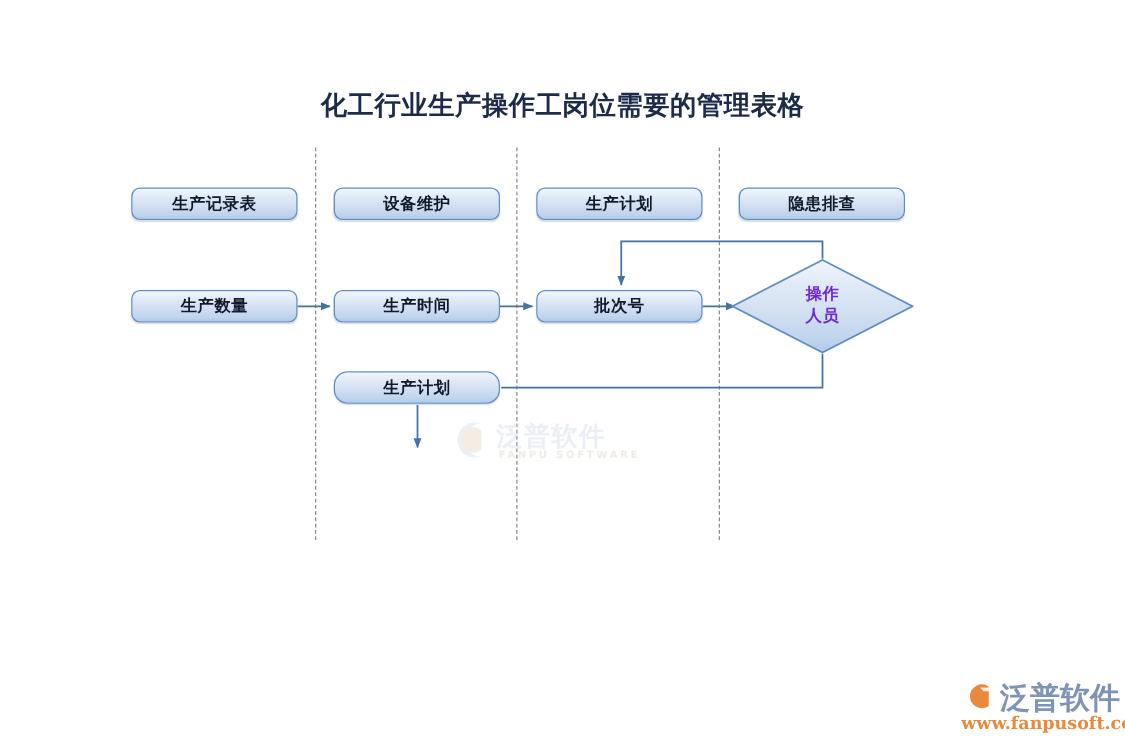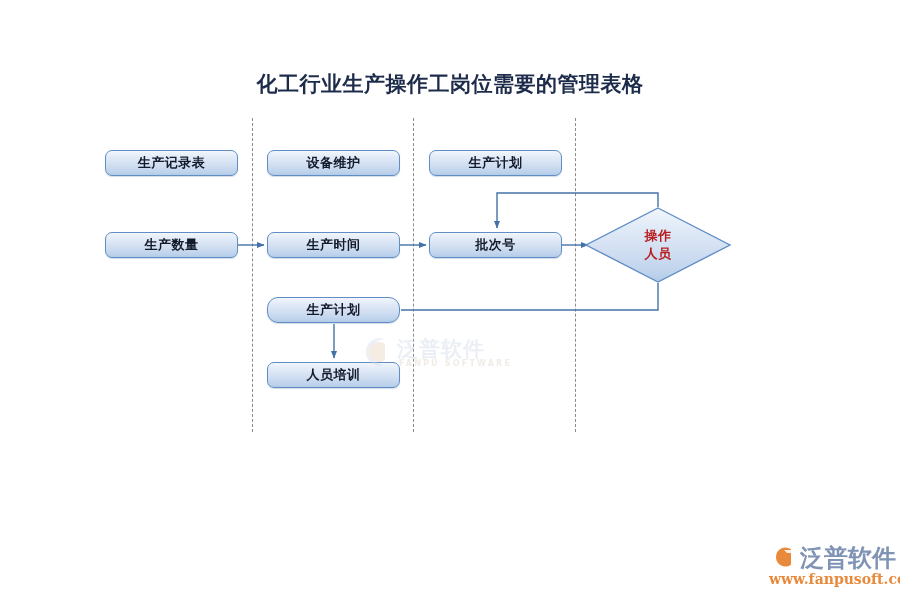--- a/index.html
+++ b/index.html
@@ -84,21 +84,21 @@
     position: absolute;
     left: 0; top: 0;
     width: 146px;
     height: 76px;
     display: flex;
     flex-direction: column;
     align-items: center;
     justify-content: center;
     font-size: 13px;
     font-weight: bold;
-    color: #b91c1c;
+    color: #6d28d9;
     line-height: 1.35;
     letter-spacing: 0.5px;
   }
 
   
   #links {
     position: absolute;
     left: 0; top: 0;
     width: 900px;
     height: 600px;
@@ -201,20 +201,21 @@
 
     <line x1="334" y1="324" x2="334" y2="358" stroke="#4472a8" stroke-width="1.4" marker-end="url(#ah)"></line>
   </svg>
 
   <div class="node" style="left:105px; top:150px;">生产记录表</div>
 
   <div class="node" style="left:267px; top:150px;">设备维护</div>
 
   <div class="node" style="left:429px; top:150px;">生产计划</div>
 
+  <div class="node" style="left:591px; top:150px;">隐患排查</div>
 
   <div class="node" style="left:105px; top:232px;">生产数量</div>
 
   <div class="node" style="left:267px; top:232px;">生产时间</div>
 
   <div class="node" style="left:429px; top:232px;">批次号</div>
 
   <div class="diamond-wrap" style="left:585px; top:207px;">
     <svg width="146" height="76" viewBox="0 0 146 76">
       <defs>
@@ -229,21 +230,20 @@
       <polygon points="73,1 145,38 73,75 1,38" fill="url(#dgrad)" stroke="#5f8dc4" stroke-width="1.4"></polygon>
     </svg>
     <div class="diamond-label">
       <span>操作</span>
       <span>人员</span>
     </div>
   </div>
 
   <div class="node" style="left:267px; top:297px;border-radius:11px;">生产计划</div>
 
-  <div class="node" style="left:267px; top:362px;">人员培训</div>
 
   <div class="watermark">
     <svg width="40" height="34" viewBox="0 0 40 34" style="position:absolute;left:0;top:0;">
       <path d="M30,4 A14,14 0 1 0 30,30 A11,11 0 1 1 30,4 z" fill="#c9d6e8"></path>
       <path d="M14,17 A10,10 0 0 1 30,9 L30,25 A10,10 0 0 1 14,17 z" fill="#e3cbb3"></path>
     </svg>
     <div class="wm-text">泛普软件</div>
     <div class="wm-sub">FANPU SOFTWARE</div>
   </div>
 

